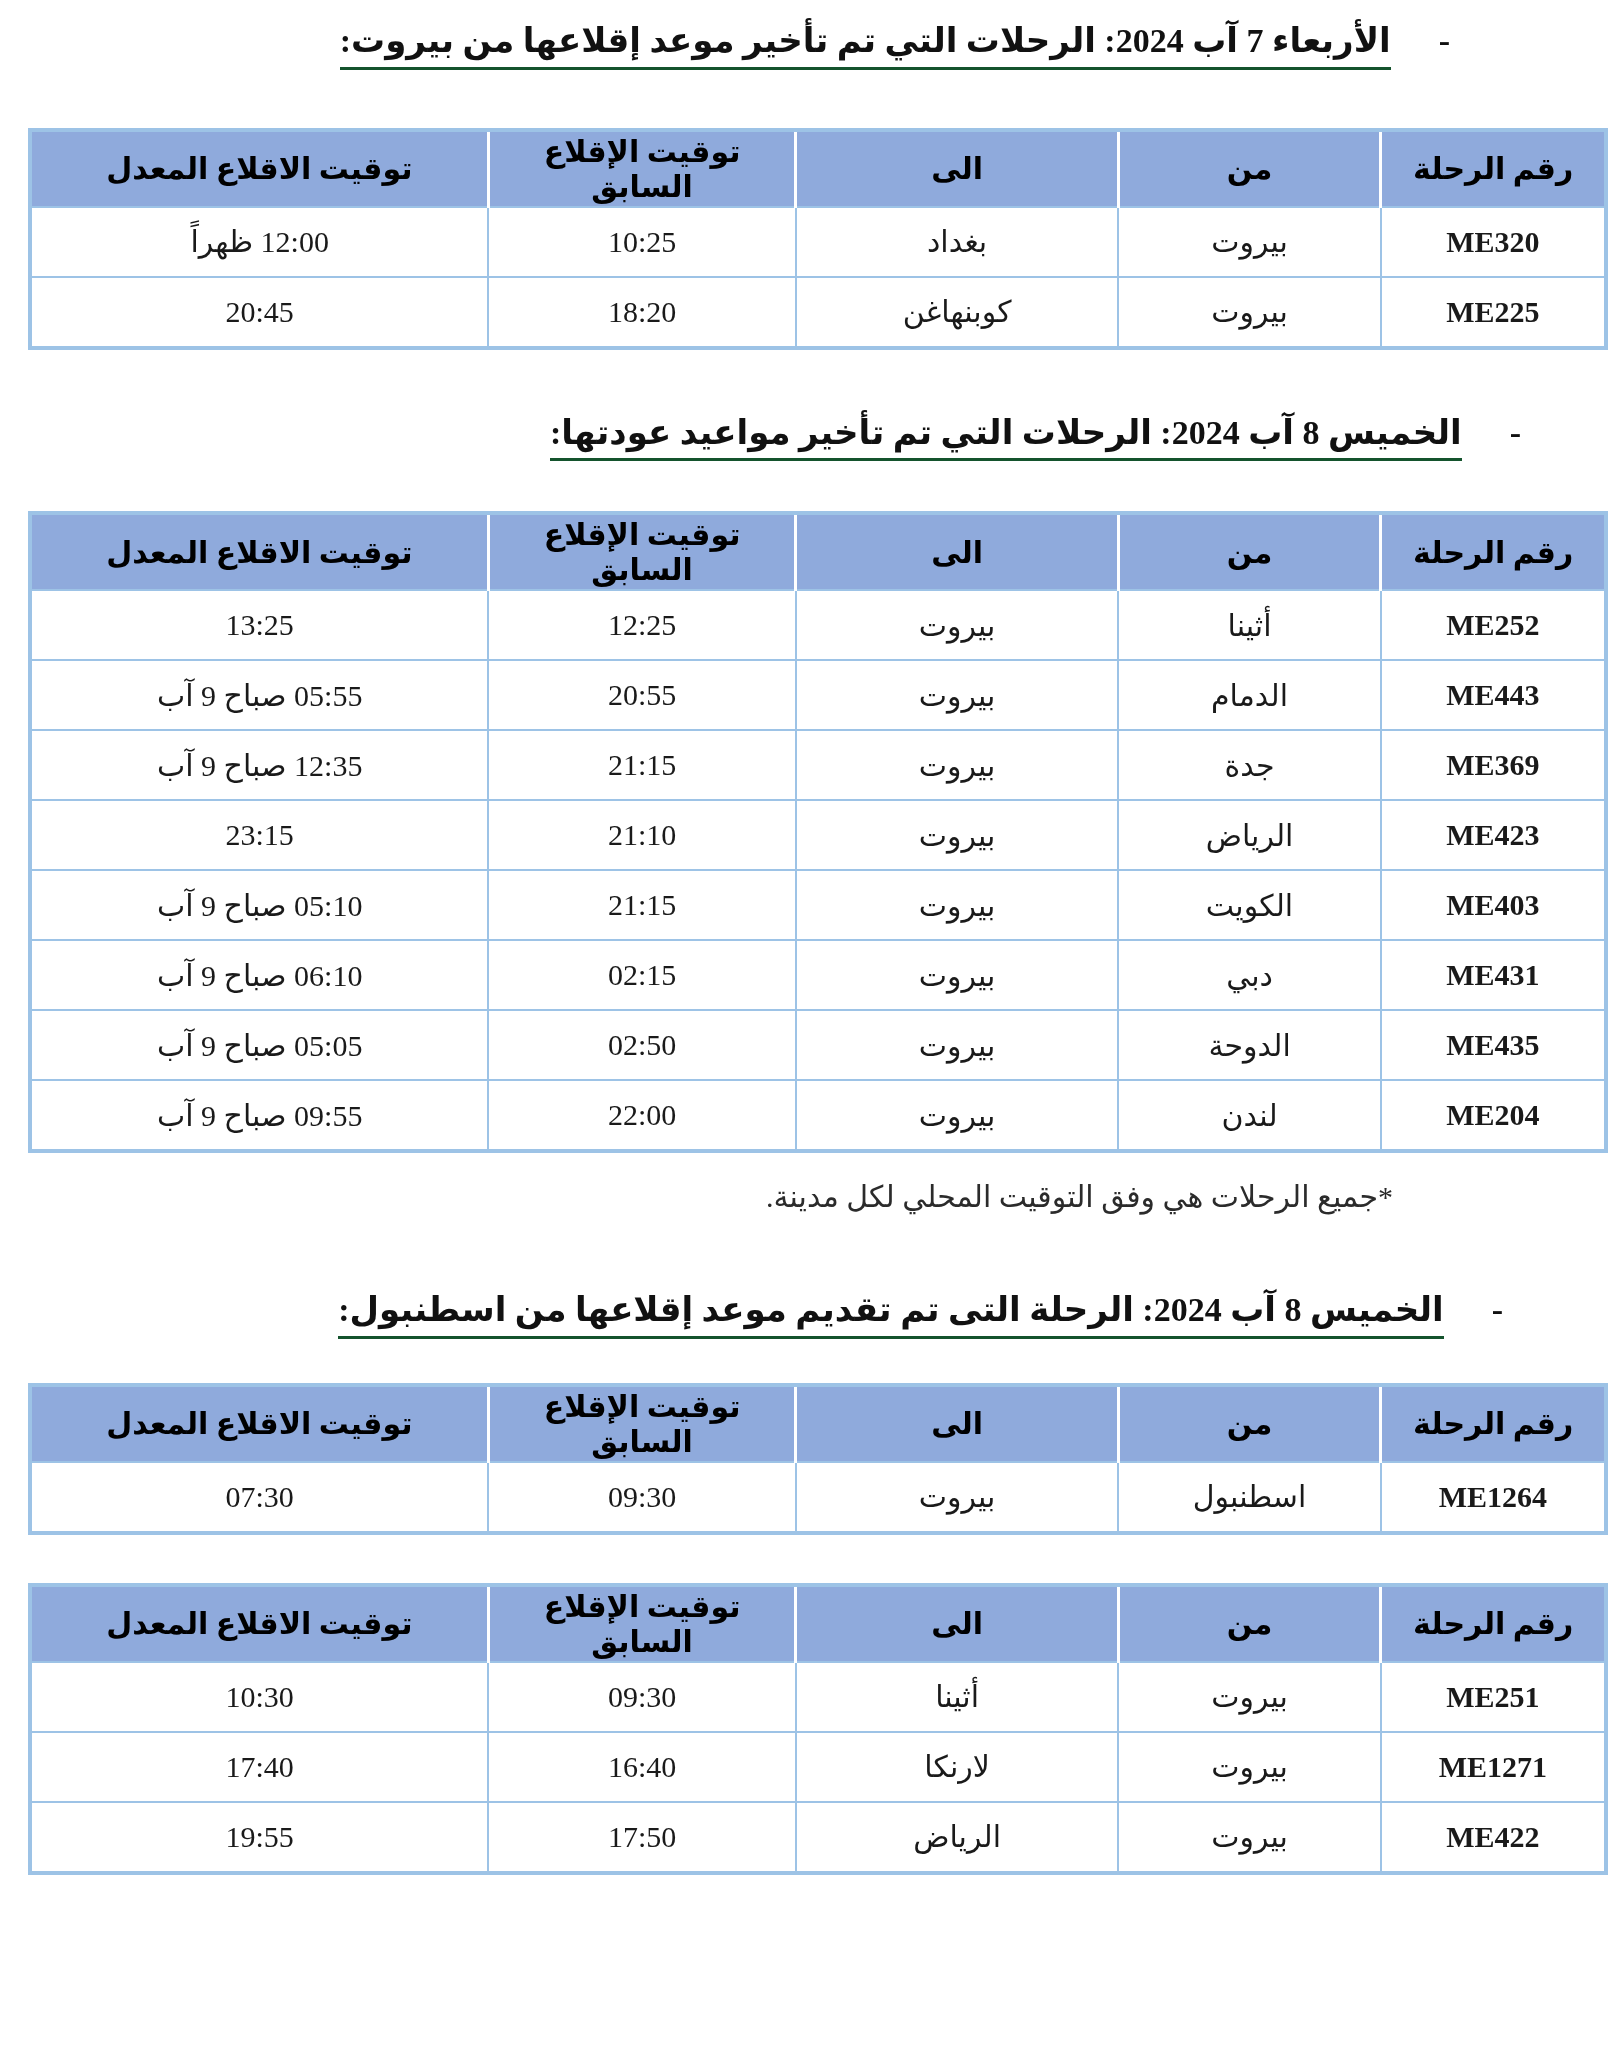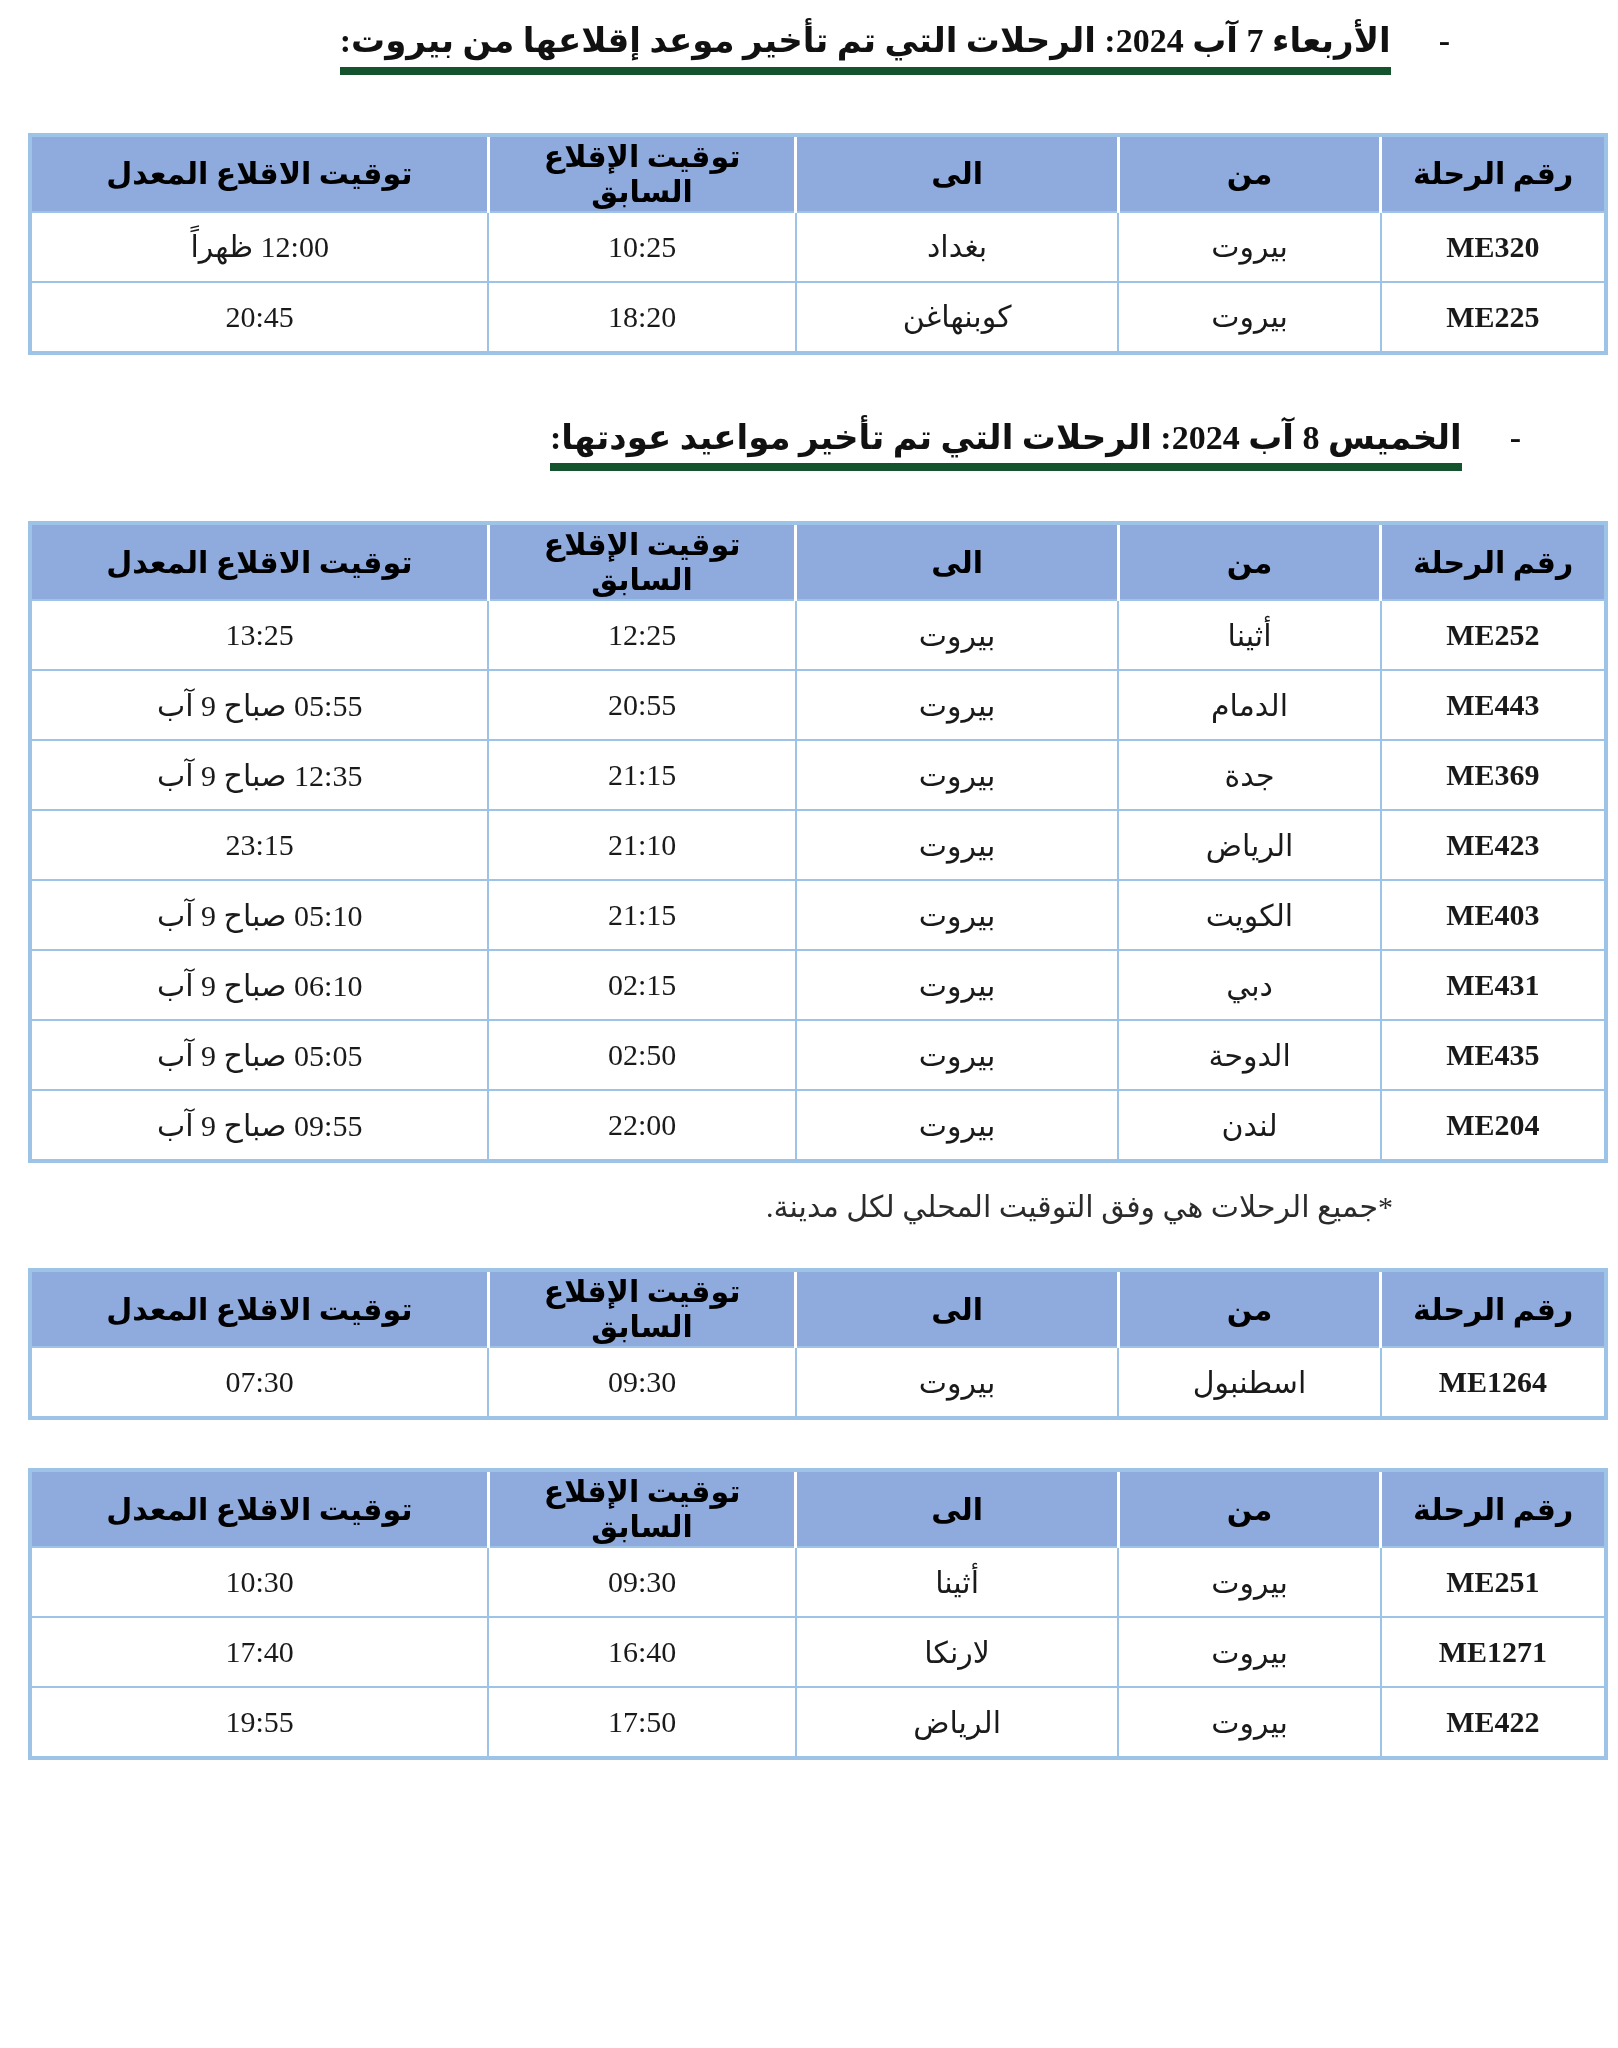--- a/index.html
+++ b/index.html
@@ -25,21 +25,21 @@
     white-space: nowrap;
     line-height: 1.25;
   }
   .heading .dash {
     display: inline-block;
     margin-left: 48px;
     vertical-align: top;
   }
   .heading .heading-text {
     display: inline-block;
-    border-bottom: 8px solid #14532d;
+    border-bottom: 3px solid #14532d;
     padding-bottom: 4px;
   }
   #section-0 .heading { margin-top: 20px; margin-left: auto; margin-right: 168px; }
   #section-1 .heading { margin-top: 62px; margin-right: 97px; }
   #section-2 .heading { margin-top: 75px; margin-right: 115px; }
   #section-3 .heading { margin-top: 130px; margin-right: 120px; }
 
   
   table.flights {
     width: 1580px;
@@ -203,20 +203,23 @@
           <td class="col-to">بيروت</td>
           <td class="col-prev">22:00</td>
           <td class="col-mod">09:55 صباح 9 آب</td>
         </tr>
       </tbody>
   </table>
   <div class="note">*جميع الرحلات هي وفق التوقيت المحلي لكل مدينة.</div>
 </section>
 
 <section id="section-2">
+  <div class="heading">
+    <span class="dash">-</span><span class="heading-text">الخميس 8 آب 2024: الرحلة التى تم تقديم موعد إقلاعها من اسطنبول:</span>
+  </div>
   <table class="flights">
     <thead>
         <tr>
           <th class="col-flight">رقم الرحلة</th>
           <th class="col-from">من</th>
           <th class="col-to">الى</th>
           <th class="col-prev">توقيت الإقلاع السابق</th>
           <th class="col-mod">توقيت الاقلاع المعدل</th>
         </tr>
       </thead>

